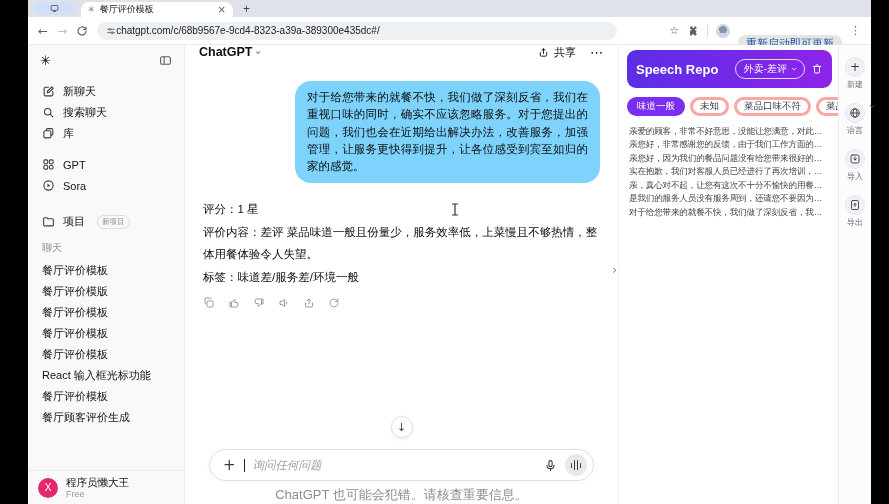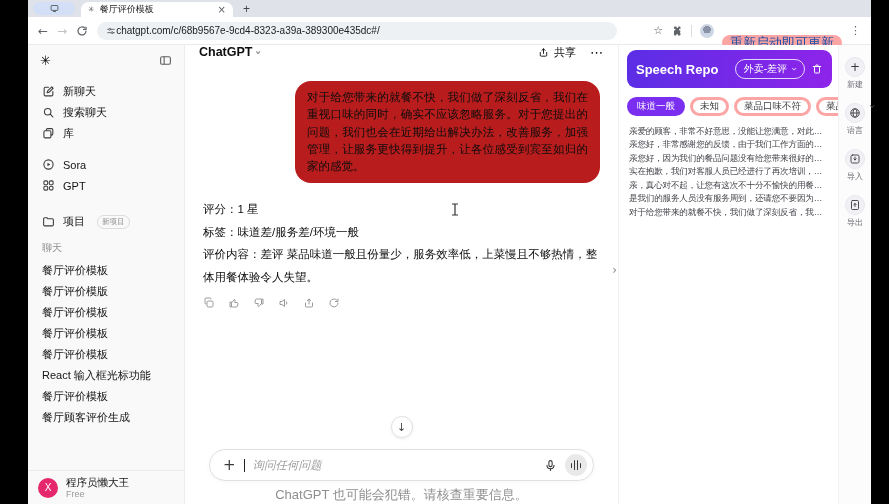--- a/index.html
+++ b/index.html
@@ -17,21 +17,21 @@
   .tab-close { font-size:10px; color:#5f6368; line-height:1; }
   .newtab { font-size:12px; color:#44474a; margin:0 0 2px 10px; line-height:1; }
   .addressbar { height:28px; background:#fff; border-bottom:1px solid #e8eaed; display:flex; align-items:center; gap:9px; padding:0 10px; flex:none; }
   .nav-ic { font-size:12px; color:#5f6368; line-height:1; }
   .nav-ic.disabled { color:#bdc1c6; }
   .urlbox { flex:1; max-width:520px; height:18px; background:#eef1f4; border-radius:10px; display:flex; align-items:center; gap:0; padding:0 9px; }
   .url-text { font-size:10px; color:#202124; white-space:nowrap; overflow:hidden; }
   .bar-right { display:flex; align-items:center; gap:8px; margin-left:auto; }
   .bar-sep { width:1px; height:12px; background:#dadce0; }
   .chrome-avatar { width:14px; height:14px; border-radius:50%; background:radial-gradient(circle at 50% 40%, #8a93a6 0 35%, #cdd6e4 36%); }
-  .update-pill { height:16px; border-radius:9px; background:#fca5a5; color:#174ea6; font-size:13px; display:flex; align-items:center; padding:0 8px; white-space:nowrap;margin-top:25px; }
+  .update-pill { height:16px; border-radius:9px; background:#e5e5e5; color:#174ea6; font-size:11px; display:flex; align-items:center; padding:0 8px; white-space:nowrap;margin-top:25px; }
   .dots-v { font-size:11px; color:#5f6368; }
 
   
   .content { flex:1; display:flex; min-height:0; position:relative; }
 
   
   .sidebar { width:157px; flex:none; background:#f9f9f9; border-right:1px solid #ececec; display:flex; flex-direction:column; font-size:11px; color:#141414; }
   .sb-top { height:28px; display:flex; align-items:center; justify-content:space-between; padding:2px 12px 0; }
   .sb-item { height:21px; display:flex; align-items:center; gap:8px; padding:0 8px; margin:0 6px; border-radius:7px; flex:none; }
   .sb-item .ic { color:#3d3d3d; }
@@ -47,21 +47,21 @@
   
   .main { flex:1; min-width:0; background:#fff; display:flex; flex-direction:column; position:relative; }
   .main-header { height:32px; display:flex; align-items:flex-start; padding:0 14px; flex:none; }
   .model { font-size:12.5px; font-weight:600; color:#0d0d0d; display:flex; align-items:center; gap:4px; }
   .chev { display:inline-block; color:#8f8f8f; font-size:11px; transform:rotate(90deg); line-height:1; }
   .hdr-right { margin-left:auto; display:flex; align-items:center; gap:14px; color:#0d0d0d; }
   .share-btn { display:flex; align-items:center; gap:5px; font-size:11px; }
   .dots-h { font-size:13px; color:#0d0d0d; letter-spacing:1px; }
   .chat-scroll { flex:1; min-height:0; padding:4px 18px 0; }
   .bubble-row { display:flex; justify-content:flex-end; }
-  .user-bubble { max-width:305px; background:#b91c1c; border-radius:16px; padding:8px 12px; font-size:11.5px; line-height:1.5; color:#0d0d0d; text-align:justify; }
+  .user-bubble { max-width:305px; background:#7dd3fc; border-radius:16px; padding:8px 12px; font-size:11.5px; line-height:1.5; color:#0d0d0d; text-align:justify; }
   .assistant { margin-top:15px; font-size:11.5px; line-height:1.95; color:#0d0d0d; max-width:424px; }
   .msg-actions { display:flex; align-items:center; gap:13px; margin-top:9px; color:#9a9a9a; }
   .collapse-handle { position:absolute; right:1px; top:218px; color:#8a8a8a; font-size:12px; }
   .scroll-down { position:absolute; left:50%; transform:translateX(-50%); bottom:66px; width:22px; height:22px; border-radius:50%; background:#fff; border:1px solid #e3e3e3; box-shadow:0 1px 3px rgba(0,0,0,.08); display:flex; align-items:center; justify-content:center; font-size:11px; color:#444; }
   .composer-wrap { padding:4px 24px 0; flex:none; }
   .composer { height:32px; border:1px solid #e1e1e1; border-radius:22px; background:#fff; box-shadow:0 1px 4px rgba(0,0,0,.04); display:flex; align-items:center; gap:8px; padding:0 6px 0 13px; }
   .plus-ic { font-size:15px; color:#3c3c3c; line-height:1; }
   .caret { width:1px; height:13px; background:#222; }
   .placeholder { flex:1; font-size:11.5px; color:#9d9d9d;font-style:italic; }
   .voice-btn { width:22px; height:22px; border-radius:50%; background:#e9e9e9; display:flex; align-items:center; justify-content:center; gap:1.5px; }
@@ -164,33 +164,33 @@
       <div class="sb-item">
         <svg class="ic" width="13" height="13" viewBox="0 0 24 24" fill="none" stroke="currentColor" stroke-width="2" stroke-linejoin="round">
             <rect x="3.5" y="7" width="13" height="13" rx="2.5"></rect>
             <path d="M8 7V5.5A2.5 2.5 0 0 1 10.5 3h7A2.5 2.5 0 0 1 20 5.5v7a2.5 2.5 0 0 1-2.5 2.5H16"></path>
           </svg>
         <span>库</span>
       </div>
       <div class="sb-gap-s"></div>
       <div class="sb-item">
         <svg class="ic" width="13" height="13" viewBox="0 0 24 24" fill="none" stroke="currentColor" stroke-width="2">
-            <circle cx="12" cy="12" r="8.5"></circle>
-            <path d="M10 8.8v6.4l5.4-3.2z" fill="currentColor" stroke="none"></path>
-          </svg>
-        <span>Sora</span>
-      </div>
-      <div class="sb-item">
-        <svg class="ic" width="13" height="13" viewBox="0 0 24 24" fill="none" stroke="currentColor" stroke-width="2">
             <rect x="3.5" y="3.5" width="7" height="7" rx="2"></rect>
             <rect x="13.5" y="3.5" width="7" height="7" rx="2"></rect>
             <rect x="3.5" y="13.5" width="7" height="7" rx="2"></rect>
             <circle cx="17" cy="17" r="3.5"></circle>
           </svg>
         <span>GPT</span>
+      </div>
+      <div class="sb-item">
+        <svg class="ic" width="13" height="13" viewBox="0 0 24 24" fill="none" stroke="currentColor" stroke-width="2">
+            <circle cx="12" cy="12" r="8.5"></circle>
+            <path d="M10 8.8v6.4l5.4-3.2z" fill="currentColor" stroke="none"></path>
+          </svg>
+        <span>Sora</span>
       </div>
       <div class="sb-gap-m"></div>
       <div class="sb-item">
         <svg class="ic" width="13" height="13" viewBox="0 0 24 24" fill="none" stroke="currentColor" stroke-width="2" stroke-linejoin="round">
             <path d="M3 7a2 2 0 0 1 2-2h4l2 2h8a2 2 0 0 1 2 2v9a2 2 0 0 1-2 2H5a2 2 0 0 1-2-2z"></path>
           </svg>
         <span>项目</span>
         <span class="sb-badge">新项目</span>
       </div>
       <div class="sb-section">聊天</div>
@@ -229,22 +229,22 @@
           <span class="dots-h uni">⋯</span>
         </div>
       </div>
 
       <div class="chat-scroll">
         <div class="bubble-row">
           <div class="user-bubble">对于给您带来的就餐不快，我们做了深刻反省，我们在重视口味的同时，确实不应该忽略服务。对于您提出的问题，我们也会在近期给出解决办法，改善服务，加强管理，让服务更快得到提升，让各位感受到宾至如归的家的感觉。</div>
         </div>
         <div class="assistant">
           <div>评分：1 星</div>
+          <div>评价内容：差评 菜品味道一般且份量少，服务效率低，上菜慢且不够热情，整体用餐体验令人失望。</div>
           <div>标签：味道差/服务差/环境一般</div>
-          <div>评价内容：差评 菜品味道一般且份量少，服务效率低，上菜慢且不够热情，整体用餐体验令人失望。</div>
         </div>
         <div class="msg-actions">
           <svg width="12" height="12" viewBox="0 0 24 24" fill="none" stroke="currentColor" stroke-width="2" stroke-linejoin="round">
               <rect x="8" y="8" width="12" height="12" rx="2.5"></rect>
               <path d="M16 4.5V4a2 2 0 0 0-2-2H6a2 2 0 0 0-2 2v8a2 2 0 0 0 2 2h.5"></path>
             </svg>
           <svg width="12" height="12" viewBox="0 0 24 24" fill="none" stroke="currentColor" stroke-width="2" stroke-linejoin="round">
               <path d="M7 10v10H4V10z"></path>
               <path d="M7 19l2 1h8c1 0 1.8-.7 2-1.7l1-5c.2-1.2-.7-2.3-2-2.3h-4.5l.8-4A1.7 1.7 0 0 0 12.6 5L8 11"></path>
             </svg>

